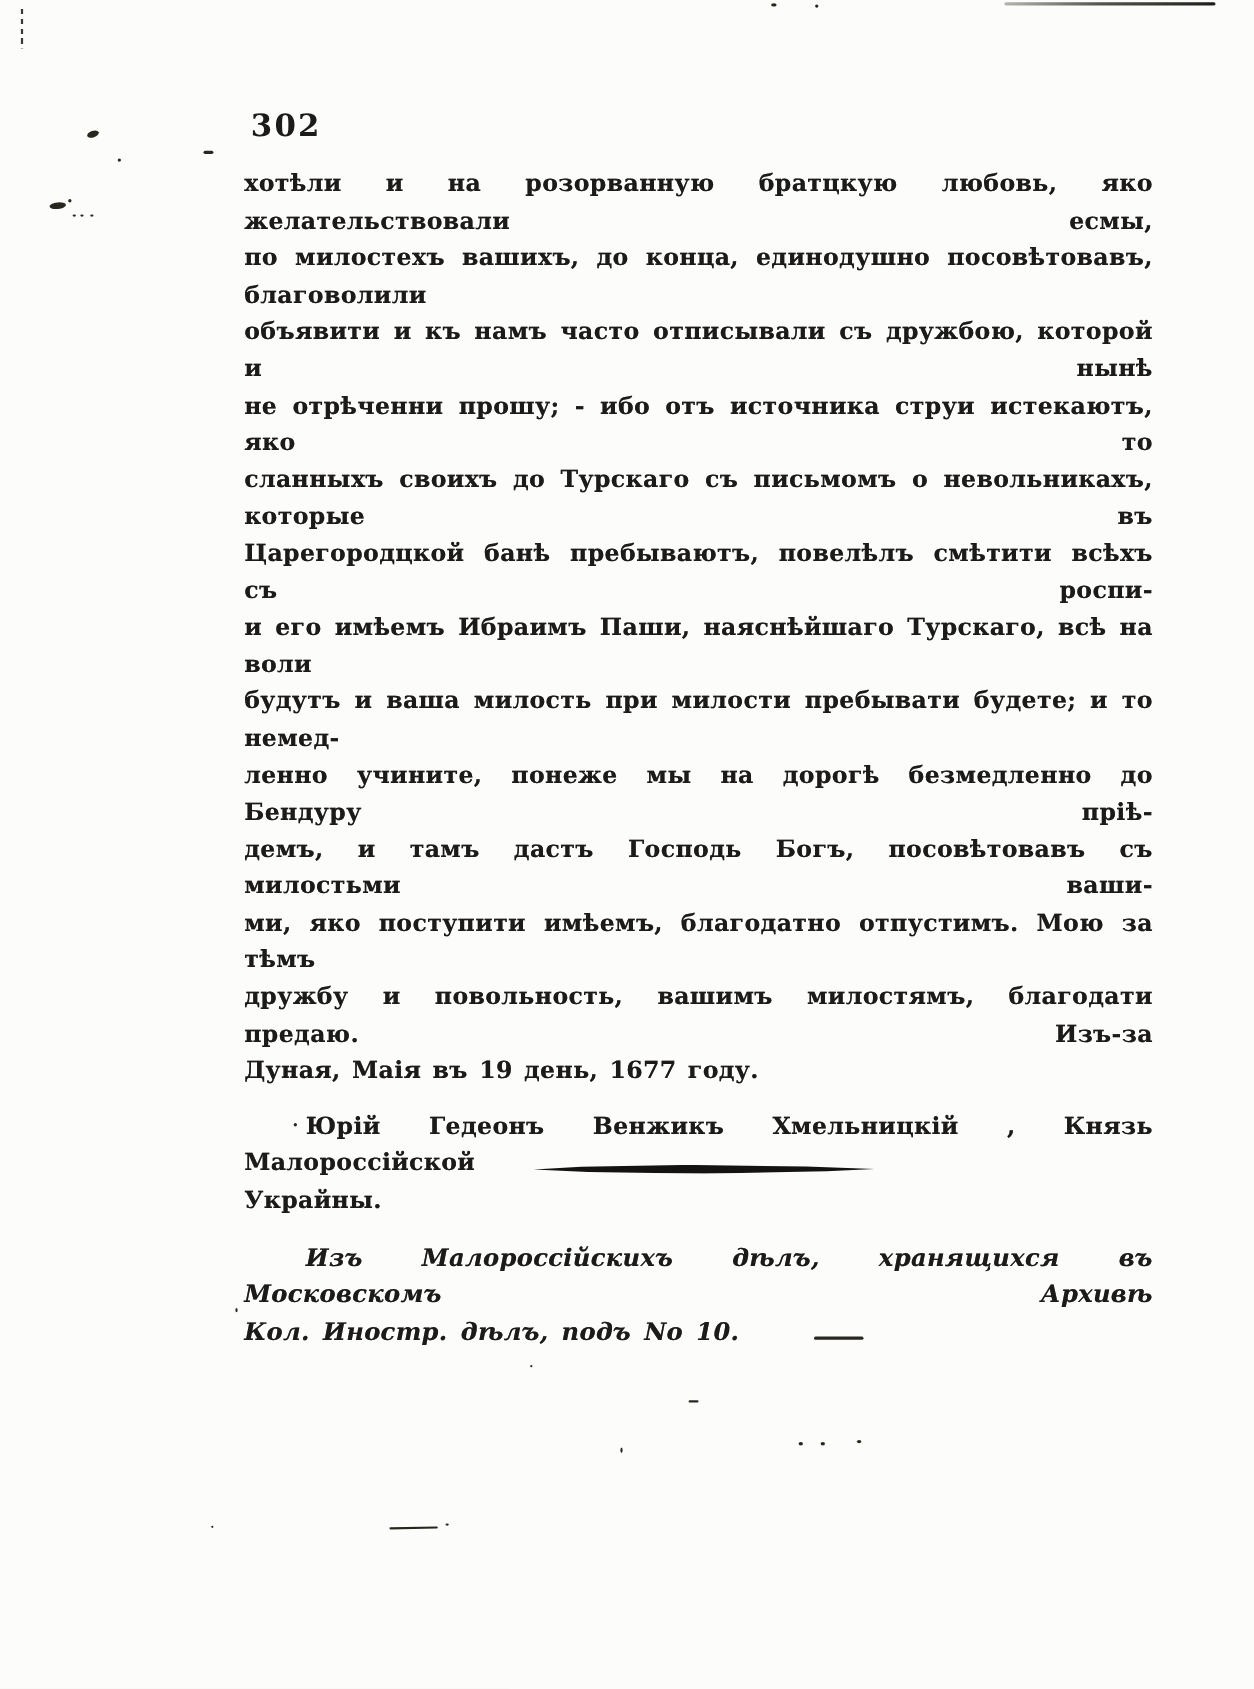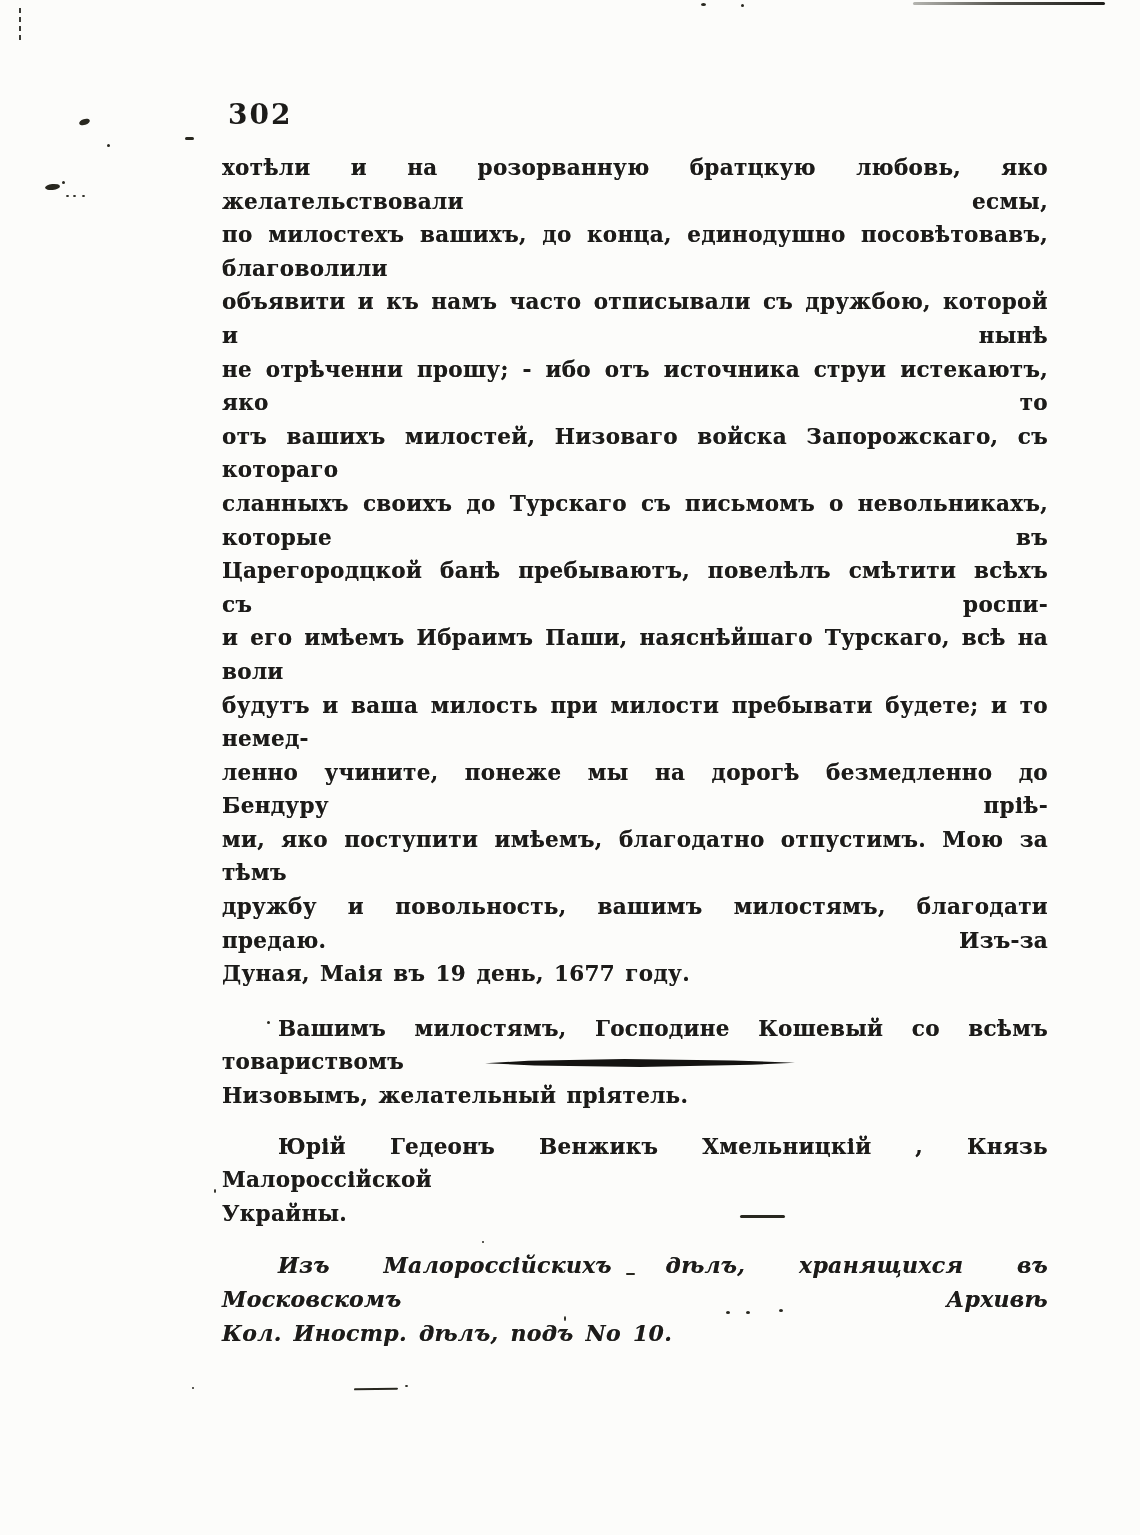--- a/index.html
+++ b/index.html
@@ -85,35 +85,31 @@
 
   <div class="page-number">302</div>
 
   <div class="text-block">
 
     <div class="para">
       <span class="line">хотѣли и на розорванную братцкую любовь, яко желательствовали есмы,</span>
       <span class="line">по милостехъ вашихъ, до конца, единодушно посовѣтовавъ, благоволили</span>
       <span class="line">объявити и къ намъ часто отписывали съ дружбою, которой и нынѣ</span>
       <span class="line">не отрѣченни прошу; - ибо отъ источника струи истекаютъ, яко то</span>
-      <span class="line">отъ вашихъ милостей, Низоваго войска Запорожскаго, съ котораго</span>
       <span class="line">сланныхъ своихъ до Турскаго съ письмомъ о невольникахъ, которые въ</span>
       <span class="line">Царегородцкой банѣ пребываютъ, повелѣлъ смѣтити всѣхъ съ роспи-</span>
       <span class="line">и его имѣемъ Ибраимъ Паши, наяснѣйшаго Турскаго, всѣ на воли</span>
       <span class="line">будутъ и ваша милость при милости пребывати будете; и то немед-</span>
       <span class="line">ленно учините, понеже мы на дорогѣ безмедленно до Бендуру пріѣ-</span>
+      <span class="line">демъ, и тамъ дастъ Господь Богъ, посовѣтовавъ съ милостьми ваши-</span>
       <span class="line">ми, яко поступити имѣемъ, благодатно отпустимъ. Мою за тѣмъ</span>
       <span class="line">дружбу и повольность, вашимъ милостямъ, благодати предаю. Изъ-за</span>
       <span class="line last">Дуная, Маія въ 19 день, 1677 году.</span>
     </div>
 
-    <div class="para">
-      <span class="line indent">Вашимъ милостямъ, Господине Кошевый со всѣмъ товариствомъ</span>
-      <span class="line last">Низовымъ, желательный пріятель.</span>
-    </div>
 
     <div class="para signatory">
       <span class="line indent">Юрій Гедеонъ Венжикъ Хмельницкій , Князь Малороссійской</span>
       <span class="line last">Украйны.</span>
     </div>
 
     <div class="para source">
       <span class="line indent">Изъ Малороссійскихъ дѣлъ, хранящихся въ Московскомъ Архивѣ</span>
       <span class="line last">Кол. Иностр. дѣлъ, подъ No 10.</span>
     </div>

